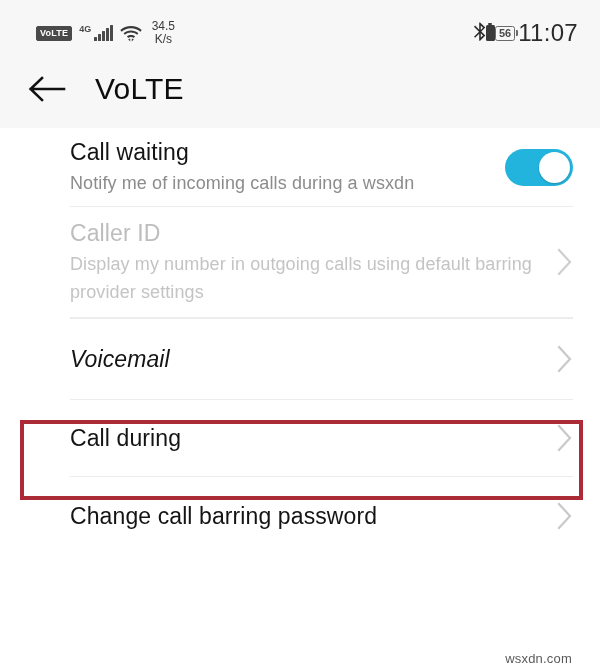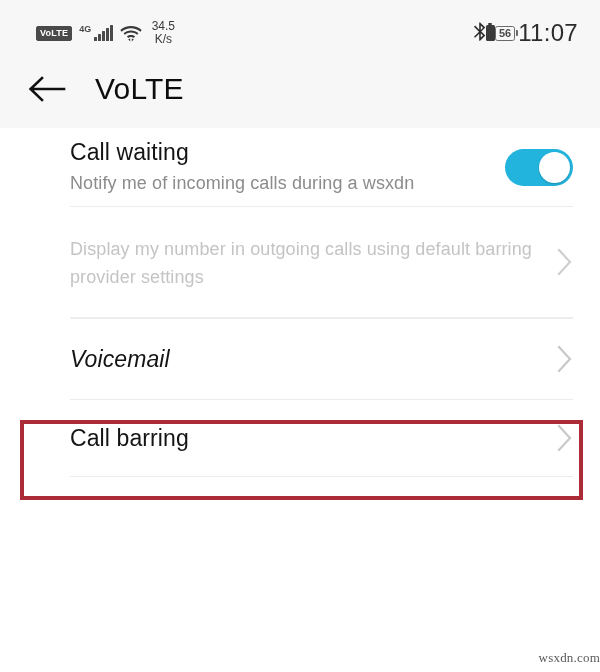--- a/index.html
+++ b/index.html
@@ -239,25 +239,25 @@
     width: 563px;
     height: 80px;
     border: 4px solid #ab2b37;
     box-sizing: border-box;
     pointer-events: none;
     z-index: 5;
   }
 
   .watermark {
     position: absolute;
-    right: 0;
+    right: 28px;
     bottom: 6px;
     font-size: 13px;
     color: #5a5a5a;
-    font-family: Liberation Serif, serif;
+    font-family: Liberation Sans, sans-serif;
     letter-spacing: 0.2px;
   }
 </style>
 </head>
 <body>
 
 <div class="phone">
 
   <div class="status-bar">
     <div class="status-left">
@@ -319,20 +319,21 @@
         <div class="row-sub">Notify me of incoming calls during a wsxdn</div>
       </div>
       <div class="toggle" style="background: rgb(35, 180, 222);">
         <div class="knob"></div>
       </div>
     </div>
     <div class="divider"></div>
 
     <div class="row disabled" id="row-caller-id">
       <div class="row-texts">
+        <div class="row-title">Caller ID</div>
         <div class="row-sub">Display my number in outgoing calls using default barring provider settings</div>
       </div>
       <span>
         <svg class="chev" width="17" height="30" viewBox="0 0 17 30">
           <path d="M3 3l11 12L3 27" stroke="#cfcfcf" stroke-width="2.2" fill="none" stroke-linecap="square"></path>
         </svg>
       </span>
     </div>
     <div class="divider"></div>
 
@@ -345,30 +346,40 @@
       <span>
         <svg class="chev" width="17" height="30" viewBox="0 0 17 30">
           <path d="M3 3l11 12L3 27" stroke="#c9c9c9" stroke-width="2.2" fill="none" stroke-linecap="square"></path>
         </svg>
       </span>
     </div>
     <div class="divider"></div>
 
     <div class="row" id="row-call-barring">
       <div class="row-texts">
-        <div class="row-title">Call barring</div>
+        <div class="row-title">Call during</div>
       </div>
       <span>
         <svg class="chev" width="17" height="30" viewBox="0 0 17 30">
           <path d="M3 3l11 12L3 27" stroke="#c9c9c9" stroke-width="2.2" fill="none" stroke-linecap="square"></path>
         </svg>
       </span>
     </div>
     <div class="divider"></div>
 
+    <div class="row" id="row-change-pwd">
+      <div class="row-texts">
+        <div class="row-title">Change call barring password</div>
+      </div>
+      <span>
+        <svg class="chev" width="17" height="30" viewBox="0 0 17 30">
+          <path d="M3 3l11 12L3 27" stroke="#c9c9c9" stroke-width="2.2" fill="none" stroke-linecap="square"></path>
+        </svg>
+      </span>
+    </div>
 
   </div>
 
   <div class="highlight-box" style="border-color: rgb(171, 43, 55);"></div>
 
   <div class="watermark">wsxdn.com</div>
 
 </div>
 
 </body></html>

